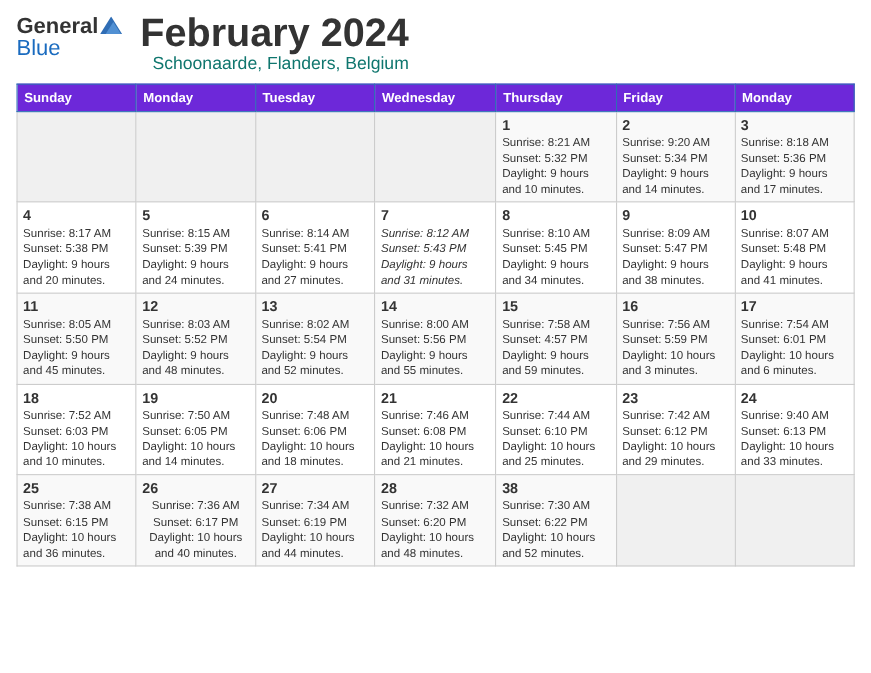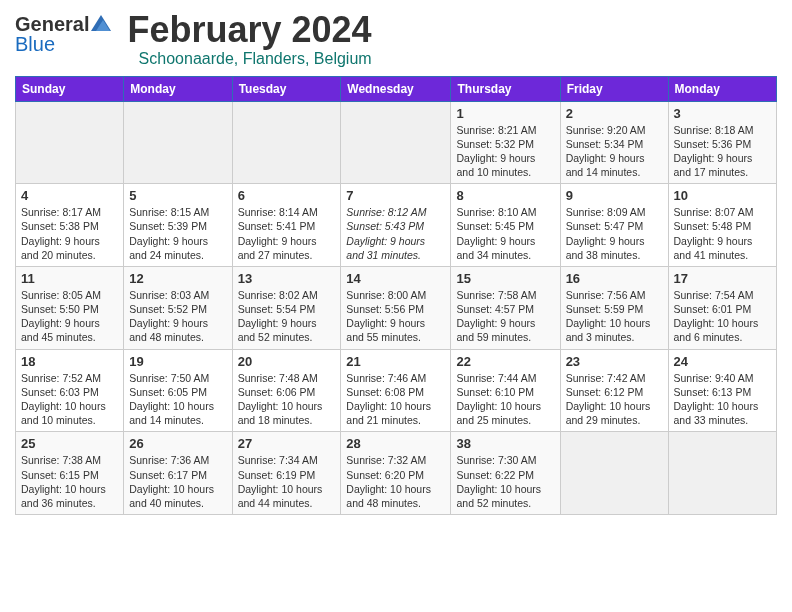--- a/index.html
+++ b/index.html
@@ -282,21 +282,21 @@
       </tr>
       <tr>
         <td>
           <span class="day-num">25</span>
           <div class="day-info" style="white-space: pre-line;">Sunrise: 7:38 AM
 Sunset: 6:15 PM
 Daylight: 10 hours and 36 minutes.</div>
         </td>
         <td>
           <span class="day-num">26</span>
-          <div class="day-info" style="white-space: pre-line;">Sunrise: 7:36 AM
+          <div class="day-info" style="white-space: pre-line; text-align: center;">Sunrise: 7:36 AM
 Sunset: 6:17 PM
 Daylight: 10 hours and 40 minutes.</div>
         </td>
         <td>
           <span class="day-num">27</span>
           <div class="day-info" style="white-space: pre-line;">Sunrise: 7:34 AM
 Sunset: 6:19 PM
 Daylight: 10 hours and 44 minutes.</div>
         </td>
         <td>

